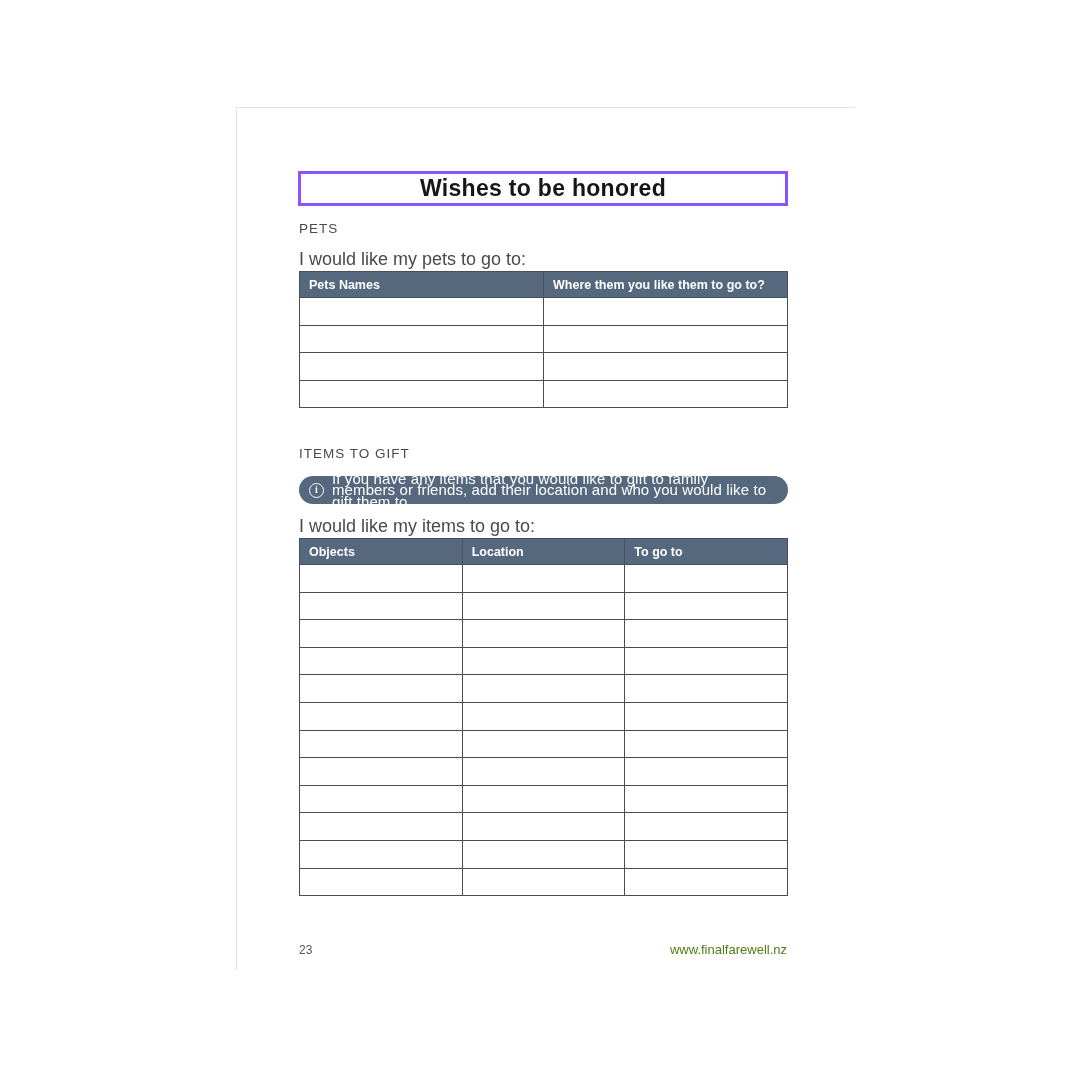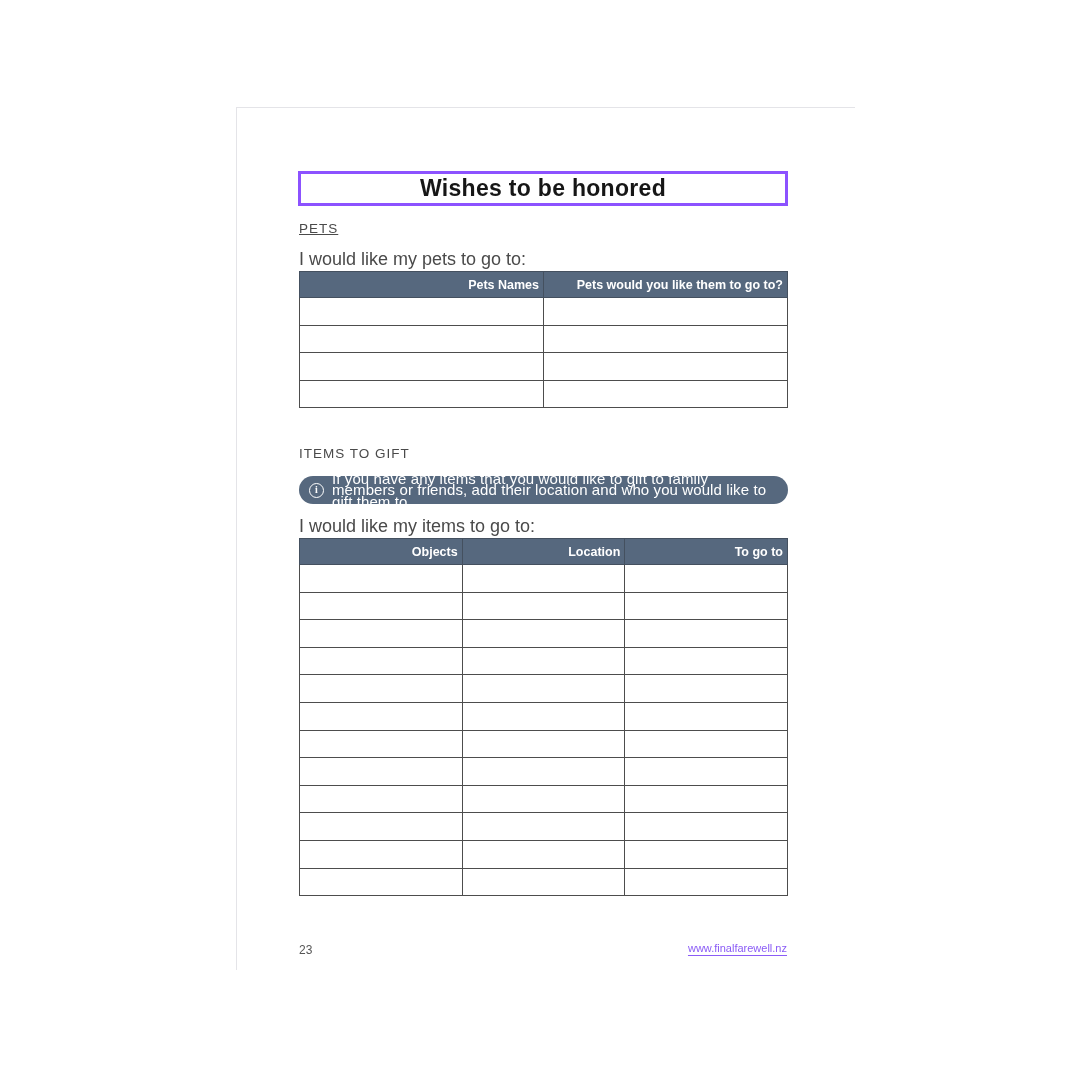--- a/index.html
+++ b/index.html
@@ -24,39 +24,39 @@
     position:absolute;left:61px;top:63px;width:490px;height:35px;
     border:3px solid var(--accent-purple);
     display:flex;align-items:center;justify-content:center;
     font-size:23px;font-weight:700;color:#161616;letter-spacing:.3px;
   }
 
   .section-heading{
     position:absolute;left:62px;
     font-size:13.5px;color:var(--text-dark);letter-spacing:1px;
   }
-  .heading-pets{top:113px;text-decoration:underline;}
+  .heading-pets{top:113px;}
   .heading-items{top:338px;text-align:right;}
 
   .intro-text{
     position:absolute;left:62px;
     font-size:18px;color:var(--text-dark);
   }
   .intro-pets{top:141px;}
   .intro-items{top:408px;}
 
   table.doc-table{
     position:absolute;left:62px;width:489px;
     border-collapse:collapse;table-layout:fixed;
   }
   .pets-table{top:163px;}
   .items-table{top:430px;}
   table.doc-table th{
     background:var(--slate);color:#ffffff;
-    font-size:12.5px;font-weight:600;text-align:right;
+    font-size:12.5px;font-weight:600;text-align:left;
     height:26px;padding:0 4px 0 9px;
     border:1px solid #44505f;
   }
   table.doc-table td{
     border:1px solid var(--line);
     background:#ffffff;
   }
   .pets-table td{height:27.5px;}
   .items-table td{height:27.6px;}
   .pets-table th,.pets-table td{width:50%;}
@@ -79,21 +79,21 @@
     color:#ffffff;font-size:15px;line-height:11.5px;font-weight:500;
     letter-spacing:.1px;
   }
 
   .page-number{
     position:absolute;left:62px;top:835px;width:489px;
     text-align:left;font-size:12px;color:#555555;
   }
   .website-link{
     position:absolute;right:68px;top:834px;
-    font-size:11px;color:#8b5cf6;text-decoration:underline;
+    font-size:13px;color:#4d7c0f;
     text-underline-offset:3px;cursor:pointer;
   }
 </style>
 </head>
 <body>
 
 <div class="canvas">
   <div class="page">
 
     <div class="title-box">
@@ -101,21 +101,21 @@
     </div>
 
     <div class="section-heading heading-pets">PETS</div>
 
     <div class="intro-text intro-pets">I would like my pets to go to:</div>
 
     <table class="doc-table pets-table">
         <thead>
           <tr>
             <th>Pets Names</th>
-            <th>Pets would you like them to go to?</th>
+            <th>Where them you like them to go to?</th>
           </tr>
         </thead>
         <tbody>
           <tr>
             <td></td>
             <td></td>
           </tr>
           <tr>
             <td></td>
             <td></td>

